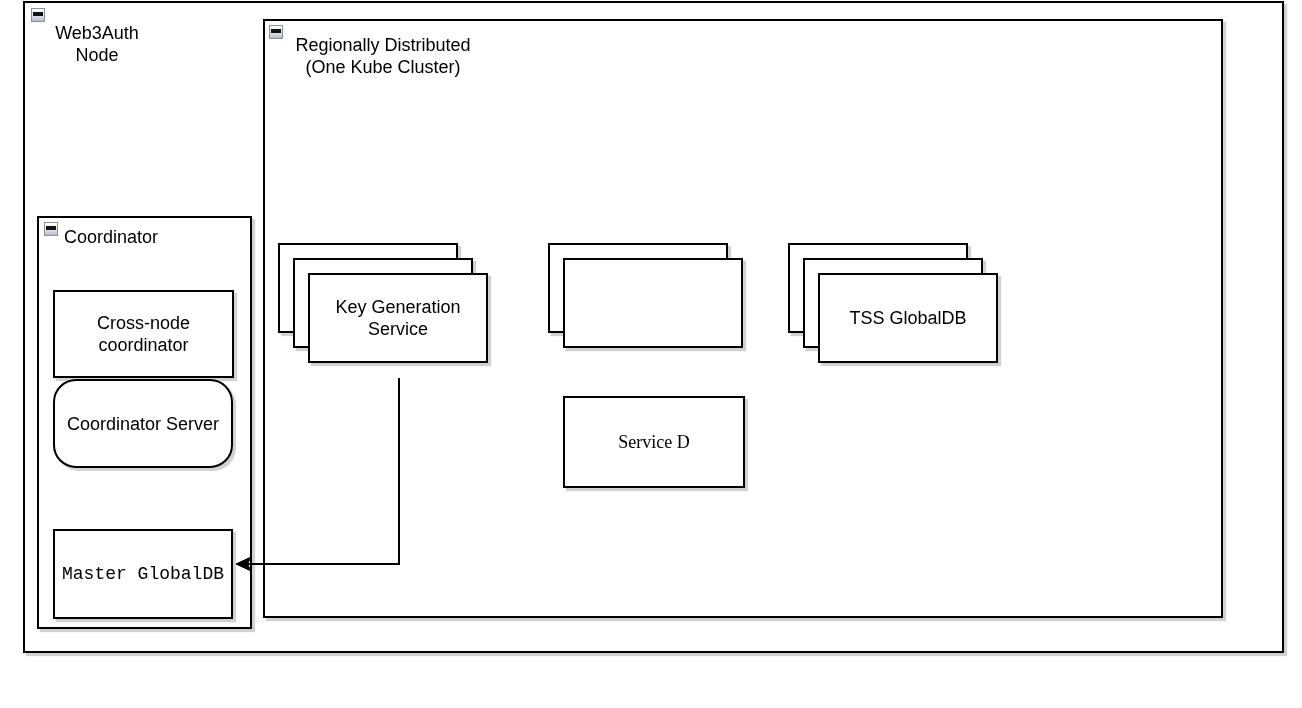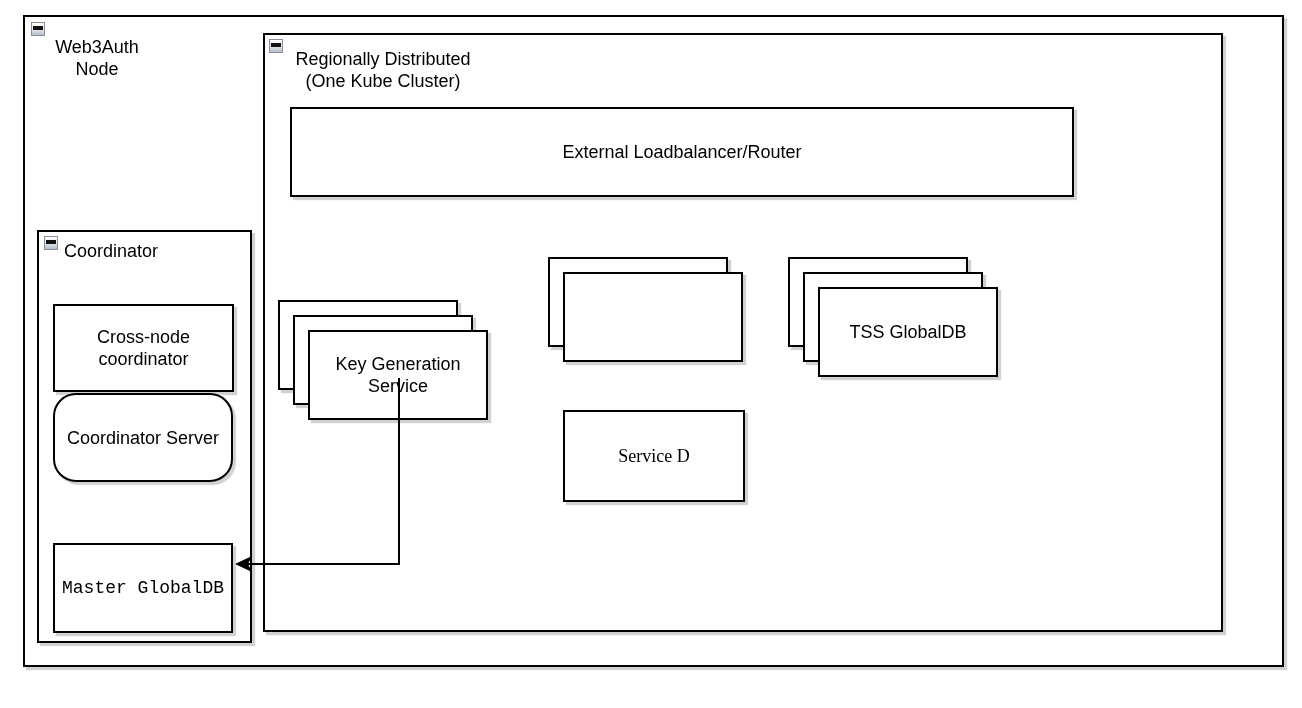--- a/index.html
+++ b/index.html
@@ -71,21 +71,21 @@
     width: 1302px; height: 708px;
     z-index: 20;
     pointer-events: none;
   }
 </style>
 </head>
 <body>
 
 <div class="canvas">
 
-  <div class="group" style="left:23px; top:15px; width:1261px; height:652px;">
+  <div class="group" style="left:23px; top:1px; width:1261px; height:652px;">
 
     <button class="collapse-btn" style="left:6px; top:5px;">
       <span class="minus-bar"></span>
     </button>
 
     <div class="group-label" style="left:12px; top:19px; width:120px;">
       <div>Web3Auth</div>
       <div>Node</div>
     </div>
 
@@ -117,25 +117,22 @@
 
       <button class="collapse-btn" style="left:4px; top:4px;">
         <span class="minus-bar"></span>
       </button>
 
       <div class="group-label" style="left:23px; top:13px; width:190px;">
         <div>Regionally Distributed</div>
         <div>(One Kube Cluster)</div>
       </div>
 
-      <div class="box" style="left:25px; top:72px; width:784px; height:90px;">
-        <span>External Loadbalancer/Router</span>
-      </div>
 
-      <div class="stack" style="left:13px; top:222px;margin-top:43px;">
+      <div class="stack" style="left:13px; top:222px;">
         <div class="layer l1"></div>
         <div class="layer l2"></div>
         <div class="layer front">
           <div>
             <div>Key Generation</div>
             <div>Service</div>
           </div>
         </div>
       </div>
 

